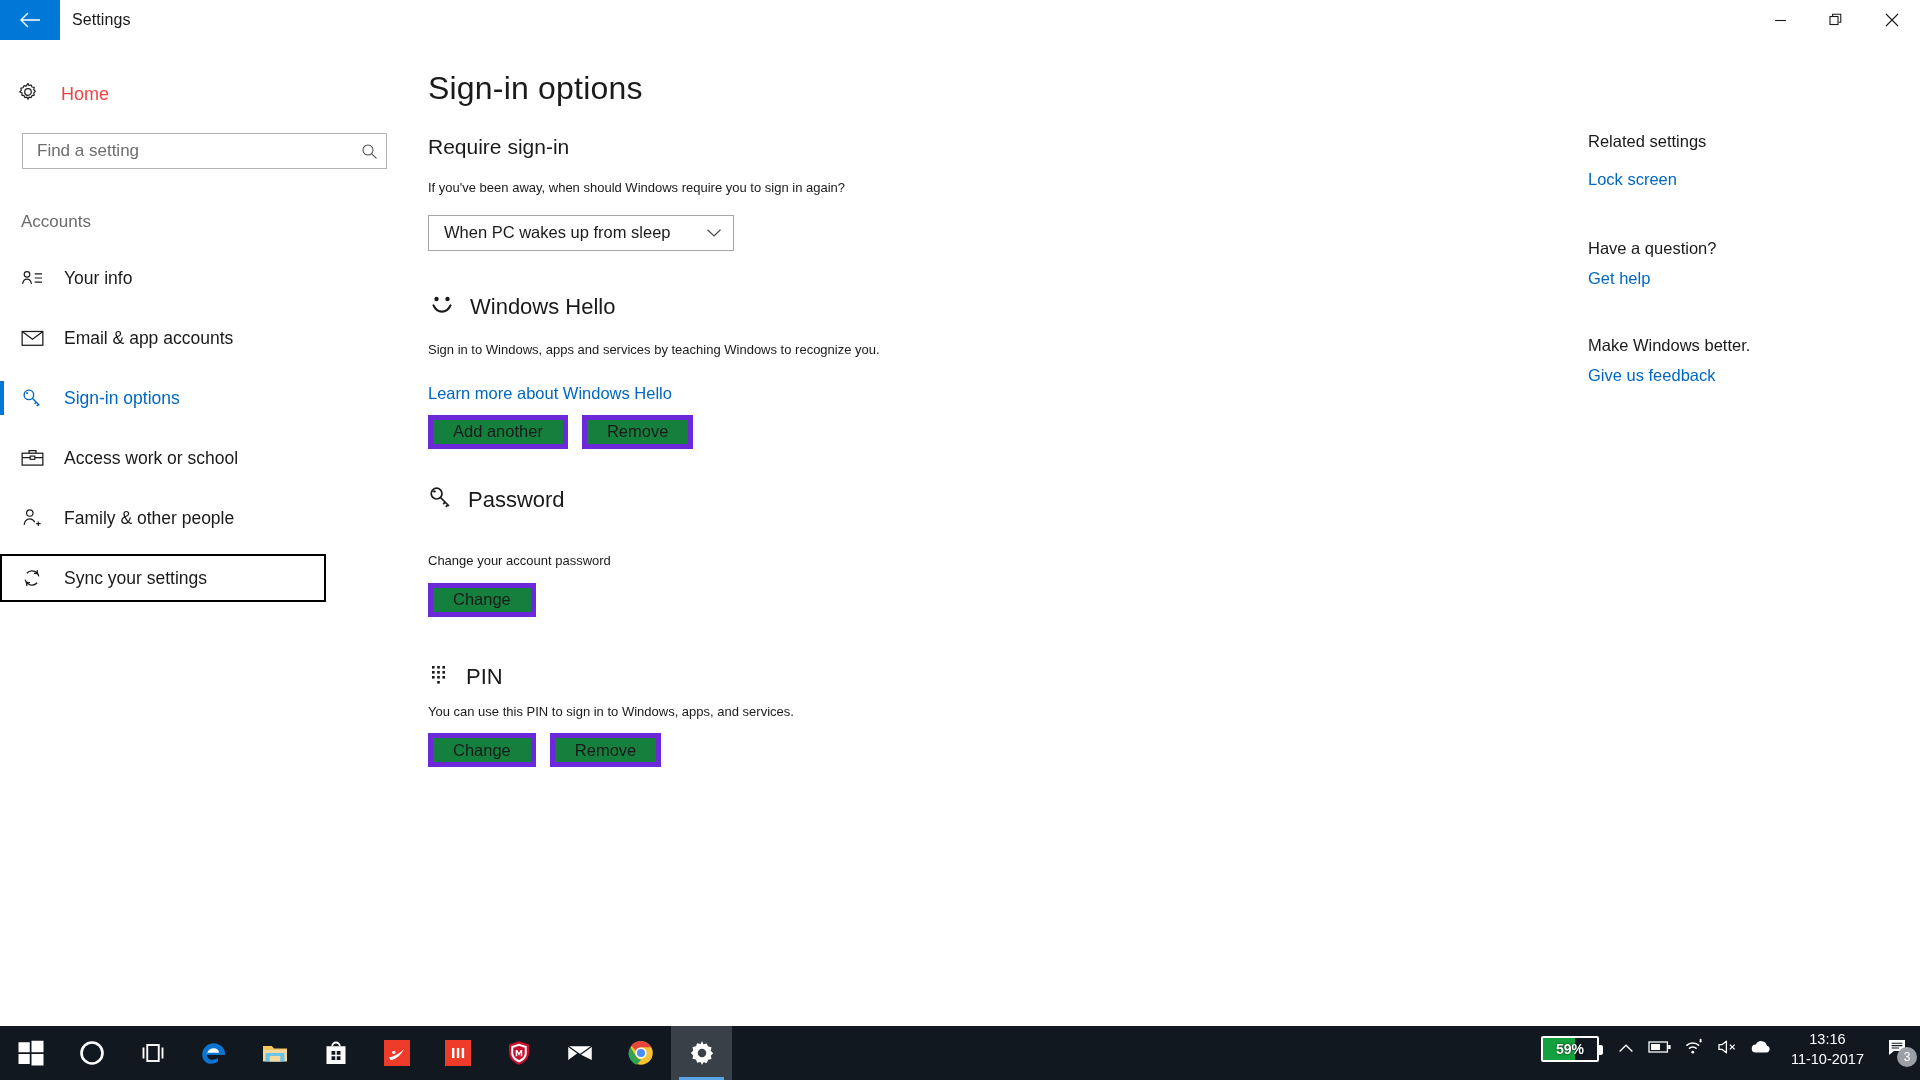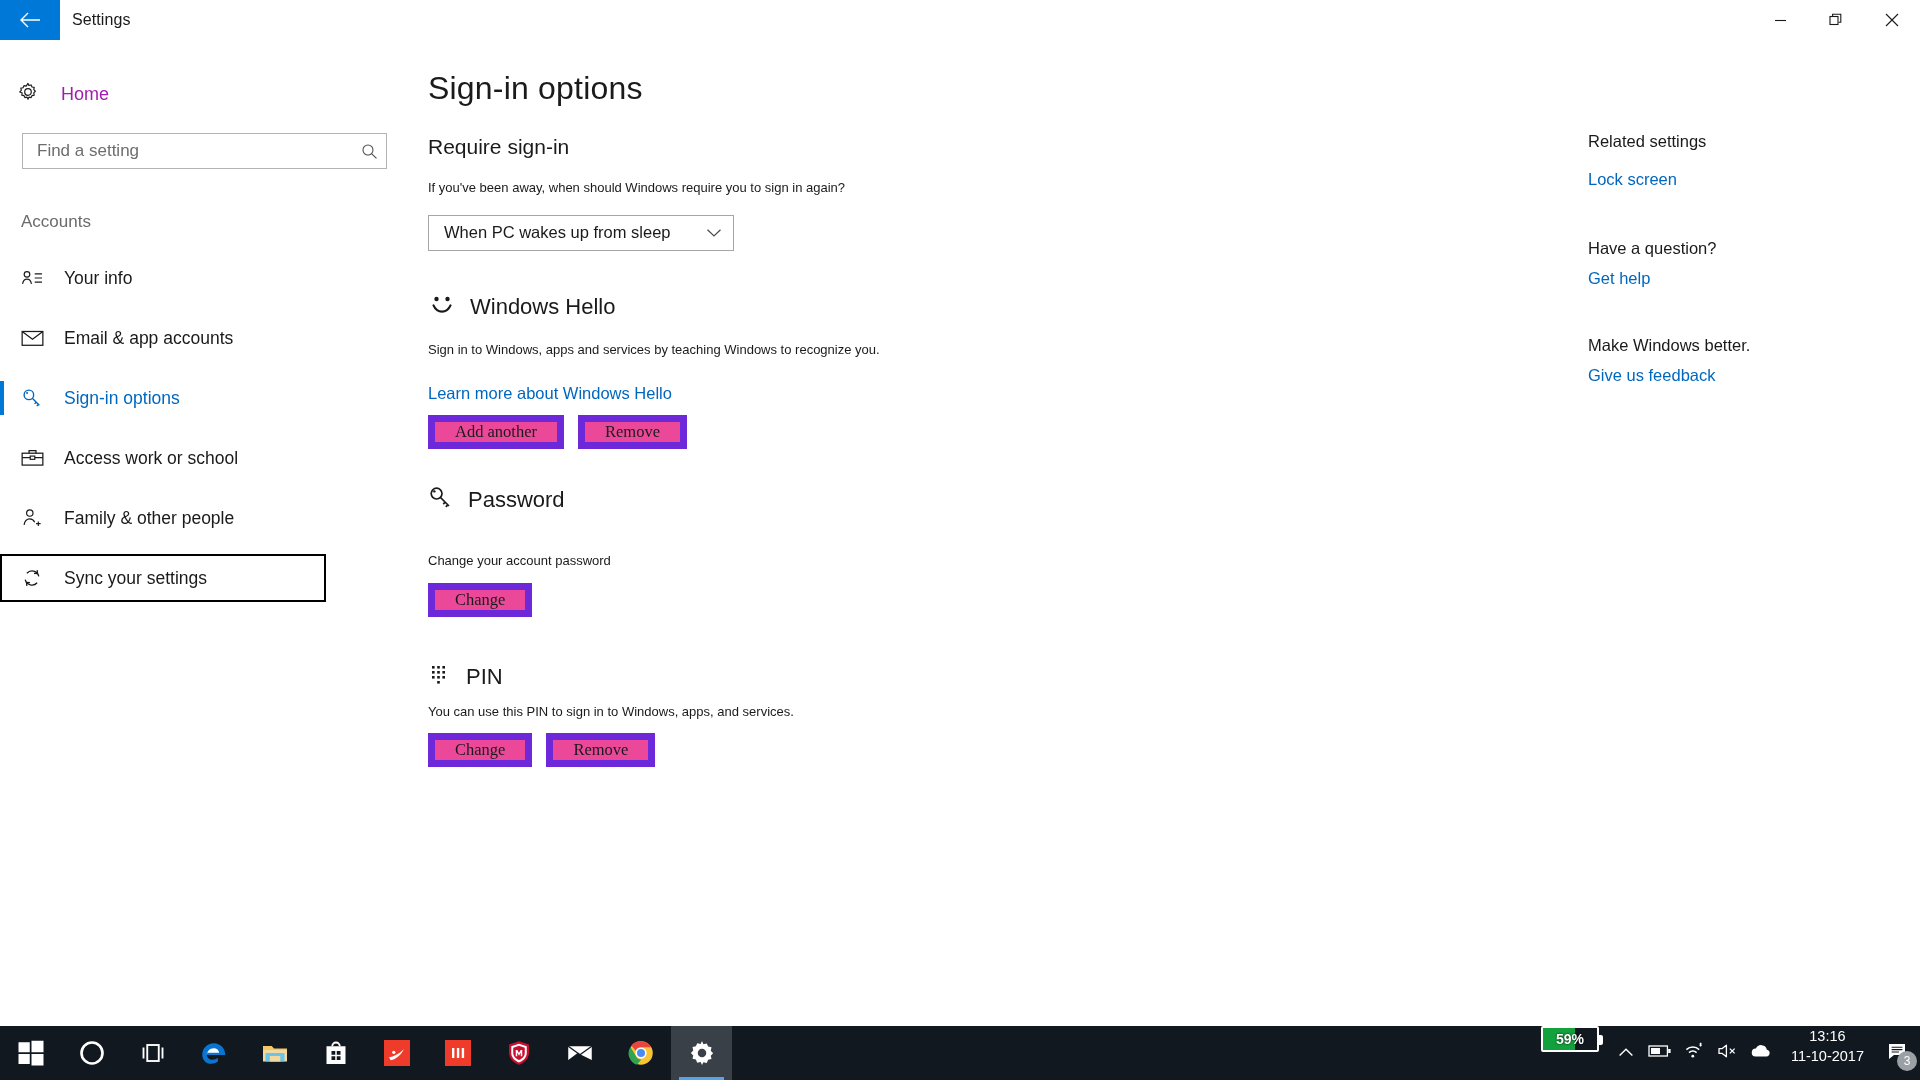--- a/index.html
+++ b/index.html
@@ -30,21 +30,21 @@
     width: 56px; height: 40px; display: flex; align-items: center; justify-content: center;
   }
   .wc svg { display: block; }
 
   
   .sidebar { position: absolute; left: 0; top: 40px; width: 410px; height: 980px; background:#fff; }
   .home-row {
     position: absolute; left: 0; top: 33px; width: 380px; height: 42px;
     display: flex; align-items: center; padding-left: 17px;
   }
-  .home-row .lbl { font-size: 18px; color: #a21caf; margin-left: 22px; }
+  .home-row .lbl { font-size: 18px; color: #ef4444; margin-left: 22px; }
   .search-box {
     position: absolute; left: 22px; top: 93px; width: 365px; height: 36px;
     border: 1px solid #b3b3b3; background: #fff; display: flex; align-items: center;
   }
   .search-box input {
     flex: 1; border: 0; outline: none; background: transparent;
     font-family: "Liberation Sans", sans-serif; font-size: 17px; color: #000000;
     padding-left: 14px;
   }
   .search-box input::placeholder { color: #6e6e6e; }
@@ -80,22 +80,22 @@
   .sect-head .sh-title { font-size: 22px; color: #1a1a1a; }
   .link { color: #0067c0; font-size: 16.5px; text-decoration: none; cursor: pointer; }
 
   .combo {
     margin-top: 17px; width: 306px; height: 36px; border: 1px solid #a6a6a6;
     background: #fff; display: flex; align-items: center; justify-content: space-between;
     padding: 0 11px 0 15px; font-size: 16.5px; color: #1a1a1a;
   }
   .btnrow { display: flex; gap: 14px; margin-top: 12px; }
   .btn {
-    background: #ec4899; border: 7px solid #6d28d9; color: #1a1a1a;
-    font-family: Liberation Serif, serif; font-size: 16.5px;
+    background: #15803d; border: 5px solid #6d28d9; color: #1a1a1a;
+    font-family: Liberation Sans, sans-serif; font-size: 16.5px;
     height: 34px; min-width: 94px; padding: 0 20px; cursor: pointer;
   }
   .label-sm { font-size: 16.5px; color: #1a1a1a; }
 
   
   .rail { position: absolute; left: 1588px; top: 40px; width: 320px; }
   .rail-head { font-size: 16.5px; color: #1a1a1a; }
 
   
   .taskbar {
@@ -106,21 +106,21 @@
   .tb-item {
     width: 61px; height: 54px; display: flex; align-items: center; justify-content: center;
     position: relative;
   }
   .tb-item.active { background: #3a4048; }
   .tb-item.active::after {
     content: ""; position: absolute; bottom: 0; left: 8px; right: 8px; height: 3px;
     background: #5aa2e6;
   }
   .tb-right {
-    position: absolute; right: 0; top: 0; height: 46px; display: flex; align-items: flex-start;
+    position: absolute; right: 0; top: 0; height: 46px; display: flex; align-items: center;
   }
   .tray-ico { width: 34px; height: 54px; display: flex; align-items: center; justify-content: center; }
   .battery-pct {
     display: flex; align-items: center; justify-content: center;
     width: 58px; height: 26px; border: 2px solid #fff; border-radius: 2px;
     position: relative; background: #111820; margin-right: 10px;
   }
   .battery-pct .fill {
     position: absolute; left: 0; top: 0; bottom: 0; width: 59%; background: #12a13c;
   }

